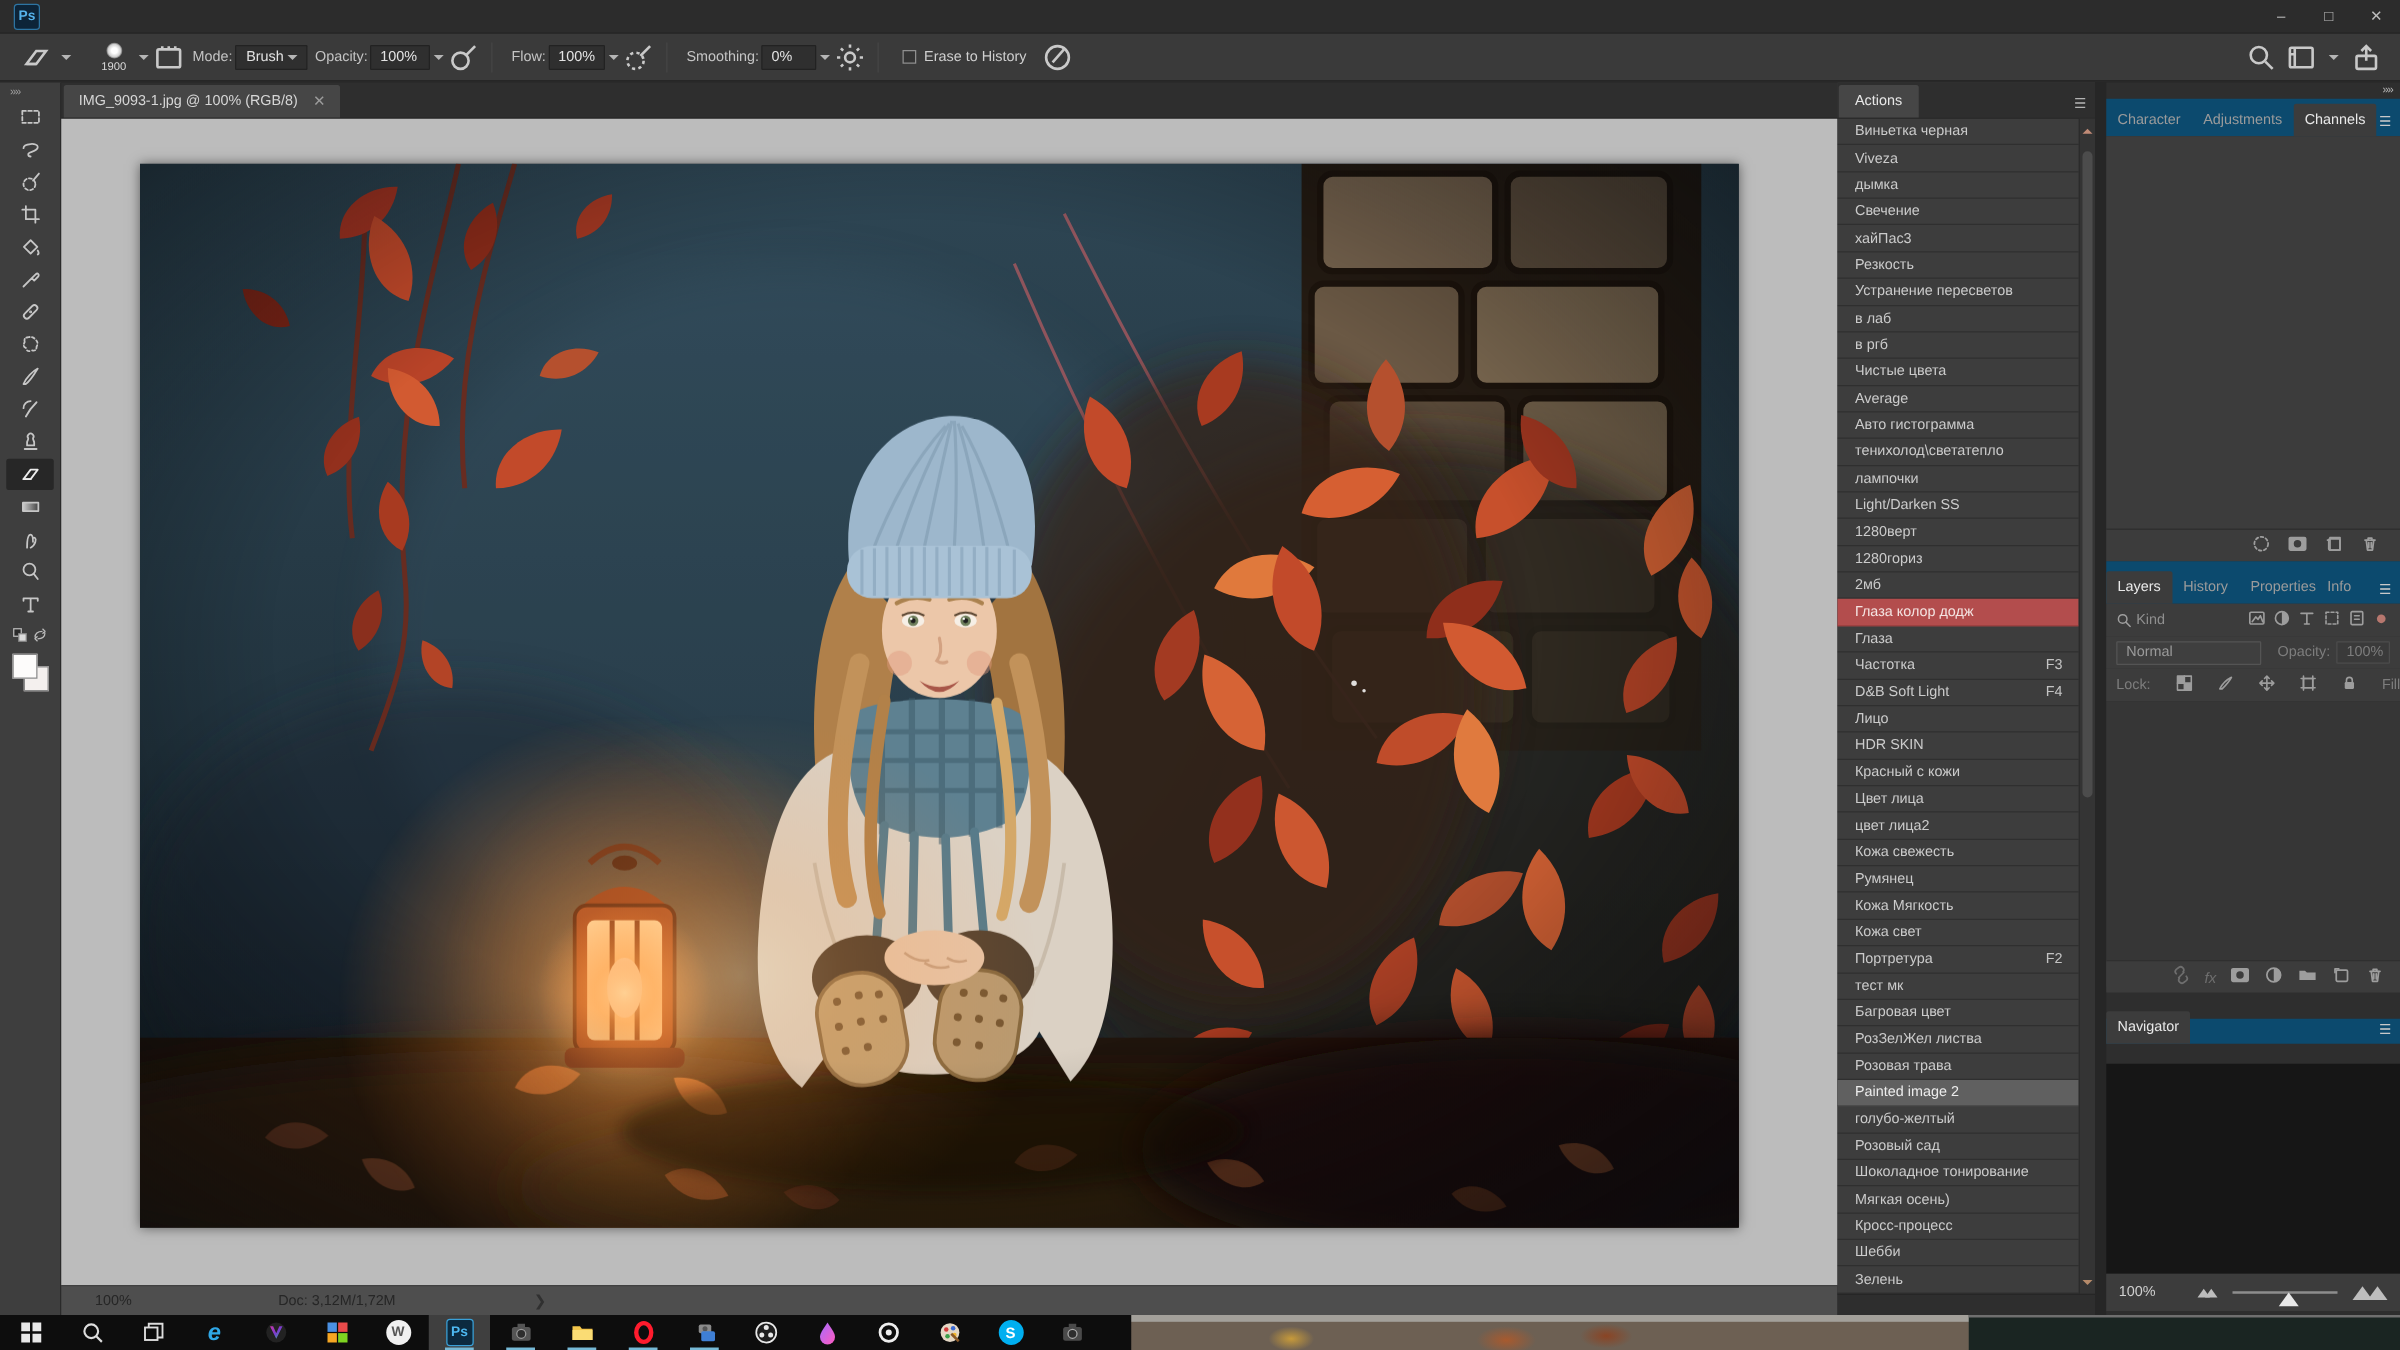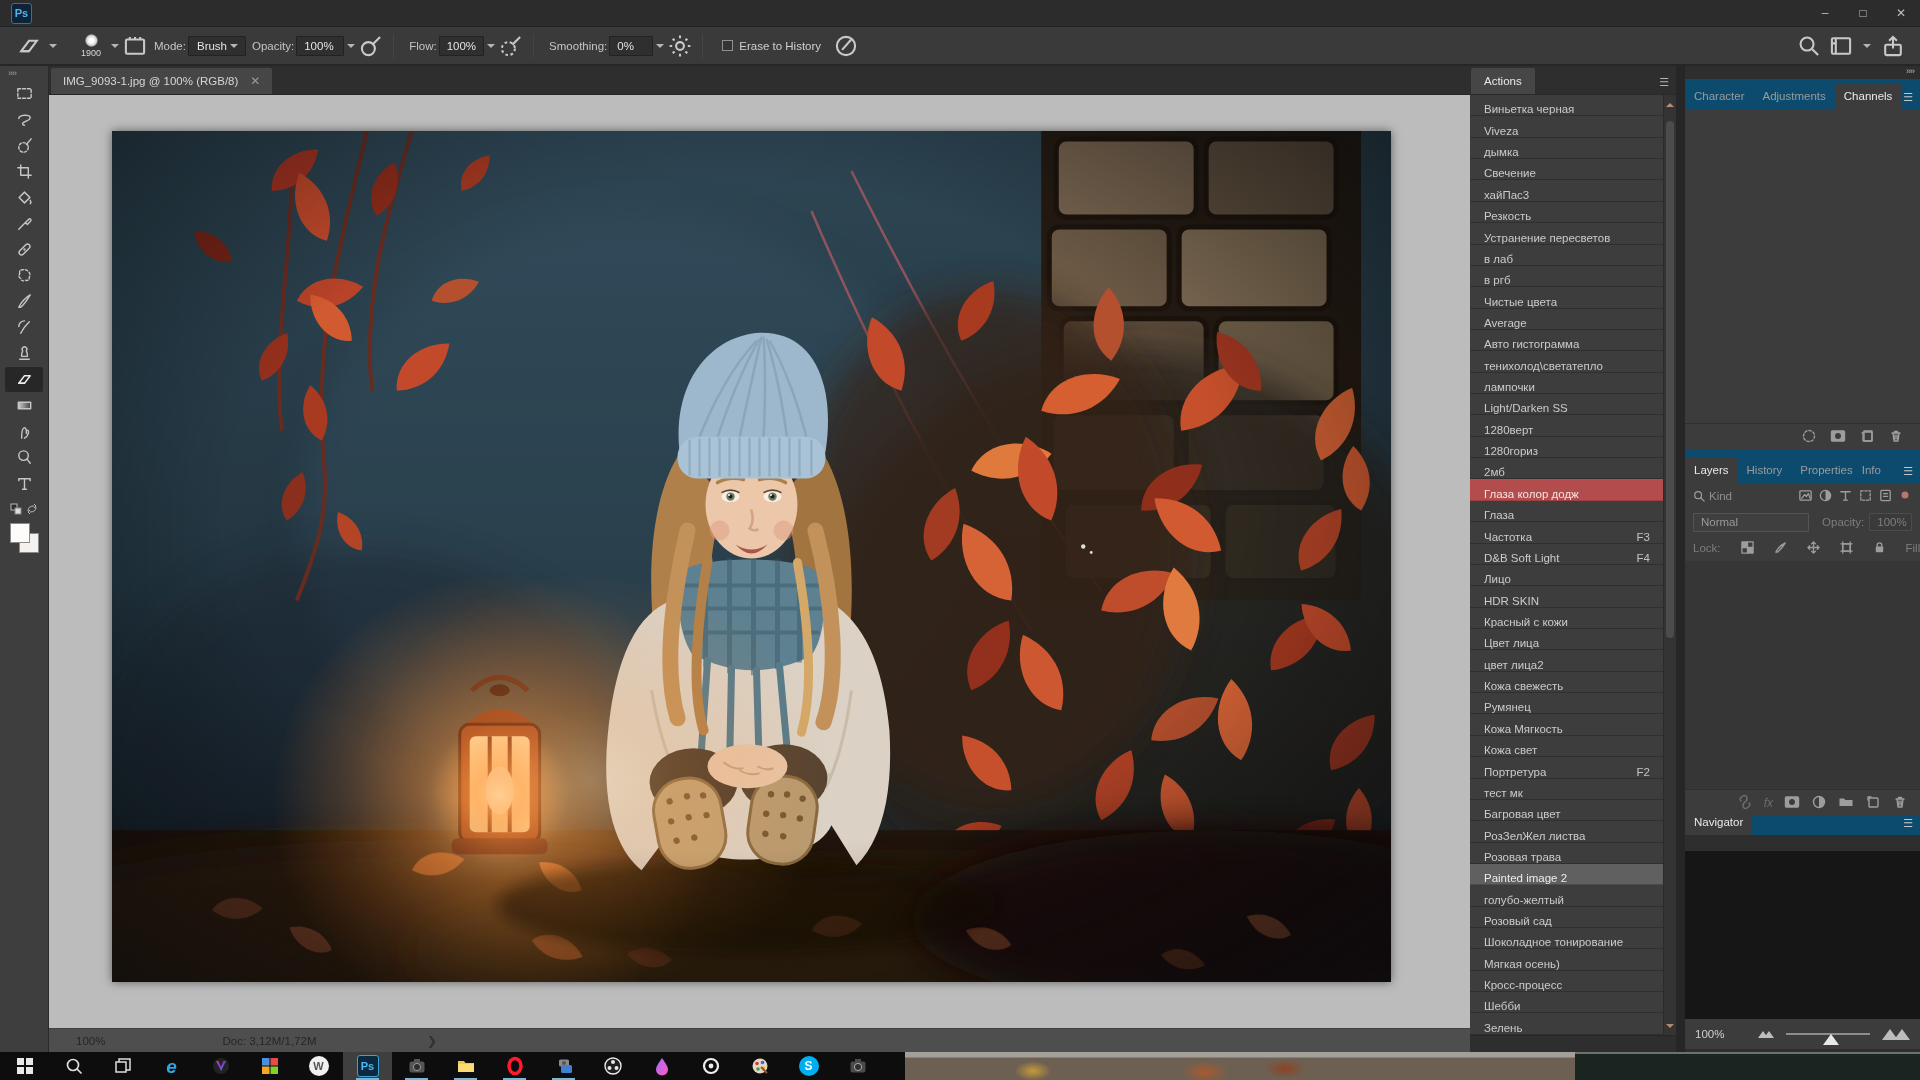--- a/index.html
+++ b/index.html
@@ -62,21 +62,21 @@
   .st-zoom{width:118px;padding-left:27px}
   .st-doc{width:205px;text-align:center}
   .st-arrow{color:#303030;padding-left:55px;font-size:12px}
 
   
   .actions-panel{position:absolute;left:1470px;width:206px;top:0;bottom:0;background:#3d3d3d}
   .ap-header{height:29px;background:#2e2e2e;display:flex;align-items:flex-end;border-bottom:1px solid #2a2a2a}
   .ap-tab{height:26px;background:#464646;color:#e8e8e8;font-size:11.5px;display:flex;align-items:center;padding:0 13px;margin-left:1px;border-radius:2px 2px 0 0}
   .ap-menu{margin-left:auto;color:#b3b3b3;font-size:11px;padding:0 7px 5px 0}
   .act-list{position:absolute;top:29px;bottom:17px;left:0;right:13px;display:flex;flex-direction:column}
-  .act-row{flex:1;min-height:0;display:flex;align-items:flex-end;padding:0 4px 0 14px;border-bottom:1px solid rgba(0,0,0,.22);color:#cbcbcb;font-size:11.5px;white-space:nowrap;overflow:hidden}
+  .act-row{flex:1;min-height:0;display:flex;align-items:center;padding:0 4px 0 14px;border-bottom:1px solid rgba(0,0,0,.22);color:#cbcbcb;font-size:11.5px;white-space:nowrap;overflow:hidden}
   .act-row.st-red{background:#b34d4d;color:#f4e4e2;border-bottom-color:#9e4040}
   .act-row.st-sel{background:#606060;color:#ececec}
   .act-key{margin-left:auto;padding-right:9px;color:#c3c3c3}
   .scrollbar{position:absolute;top:29px;bottom:17px;right:0;width:13px;background:#343434;border-left:1px solid #2b2b2b}
   .sb-thumb{position:absolute;left:2px;right:2px;top:26px;height:55%;background:#4c4c4c;border-radius:5px}
   .sb-up,.sb-dn{position:absolute;left:0;right:0;height:14px;display:flex;align-items:center;justify-content:center}
   .sb-up{top:2px}.sb-dn{bottom:2px}
   .sb-up i{width:0;height:0;border:4px solid transparent;border-bottom-color:#c08a76;display:block;margin-top:-3px}
   .sb-dn i{width:0;height:0;border:4px solid transparent;border-top-color:#b58a6a;display:block;margin-bottom:-3px}
   .ap-footer{position:absolute;left:0;right:0;bottom:0;height:17px;background:#2e2e2e;border-top:1px solid #262626}
@@ -922,21 +922,21 @@
         <span><svg width="13" height="13" viewBox="0 0 14 14">
               <rect x="3" y="6" width="8" height="6" rx="1" fill="#9d9d9d" stroke="none"></rect>
               <path d="M4.5,6 v-1.5 a2.5,2.5 0 0,1 5,0 V6"></path>
             </svg></span>
         <span class="dimtext" style="margin-left:auto">Fill:</span>
         <span class="valbox dim">
             <span>100%</span>
           </span>
       </div>
       <div class="panel-body" style="top:495px;height:228px;background:#363636"></div>
-      <div class="icon-row" style="top:723px;height:26px;gap:11px;padding-right:12px">
+      <div class="icon-row" style="top:702px;height:26px;gap:11px;padding-right:12px">
         <span><svg width="16" height="16" viewBox="0 0 16 16">
               <path d="M6,10 L10,6 M4,7 a2.5,2.5 0 0,1 0,-3.5 l2,-1.5 a2.5,2.5 0 0,1 3.5,3.5 M12,9 a2.5,2.5 0 0,1 0,3.5 l-2,1.5 a2.5,2.5 0 0,1 -3.5,-3.5" stroke="#6e6e6e"></path>
             </svg></span>
         <span class="fx-ital" style="color:#6e6e6e">fx</span>
         <span><svg width="16" height="16" viewBox="0 0 16 16">
               <rect x="1.5" y="3" width="13" height="10" rx="1" fill="#9d9d9d"></rect>
               <circle cx="8" cy="8" r="3" fill="#3c3c3c" stroke="none"></circle>
             </svg></span>
         <span><svg width="16" height="16" viewBox="0 0 16 16">
               <circle cx="8" cy="8" r="5.5"></circle>

